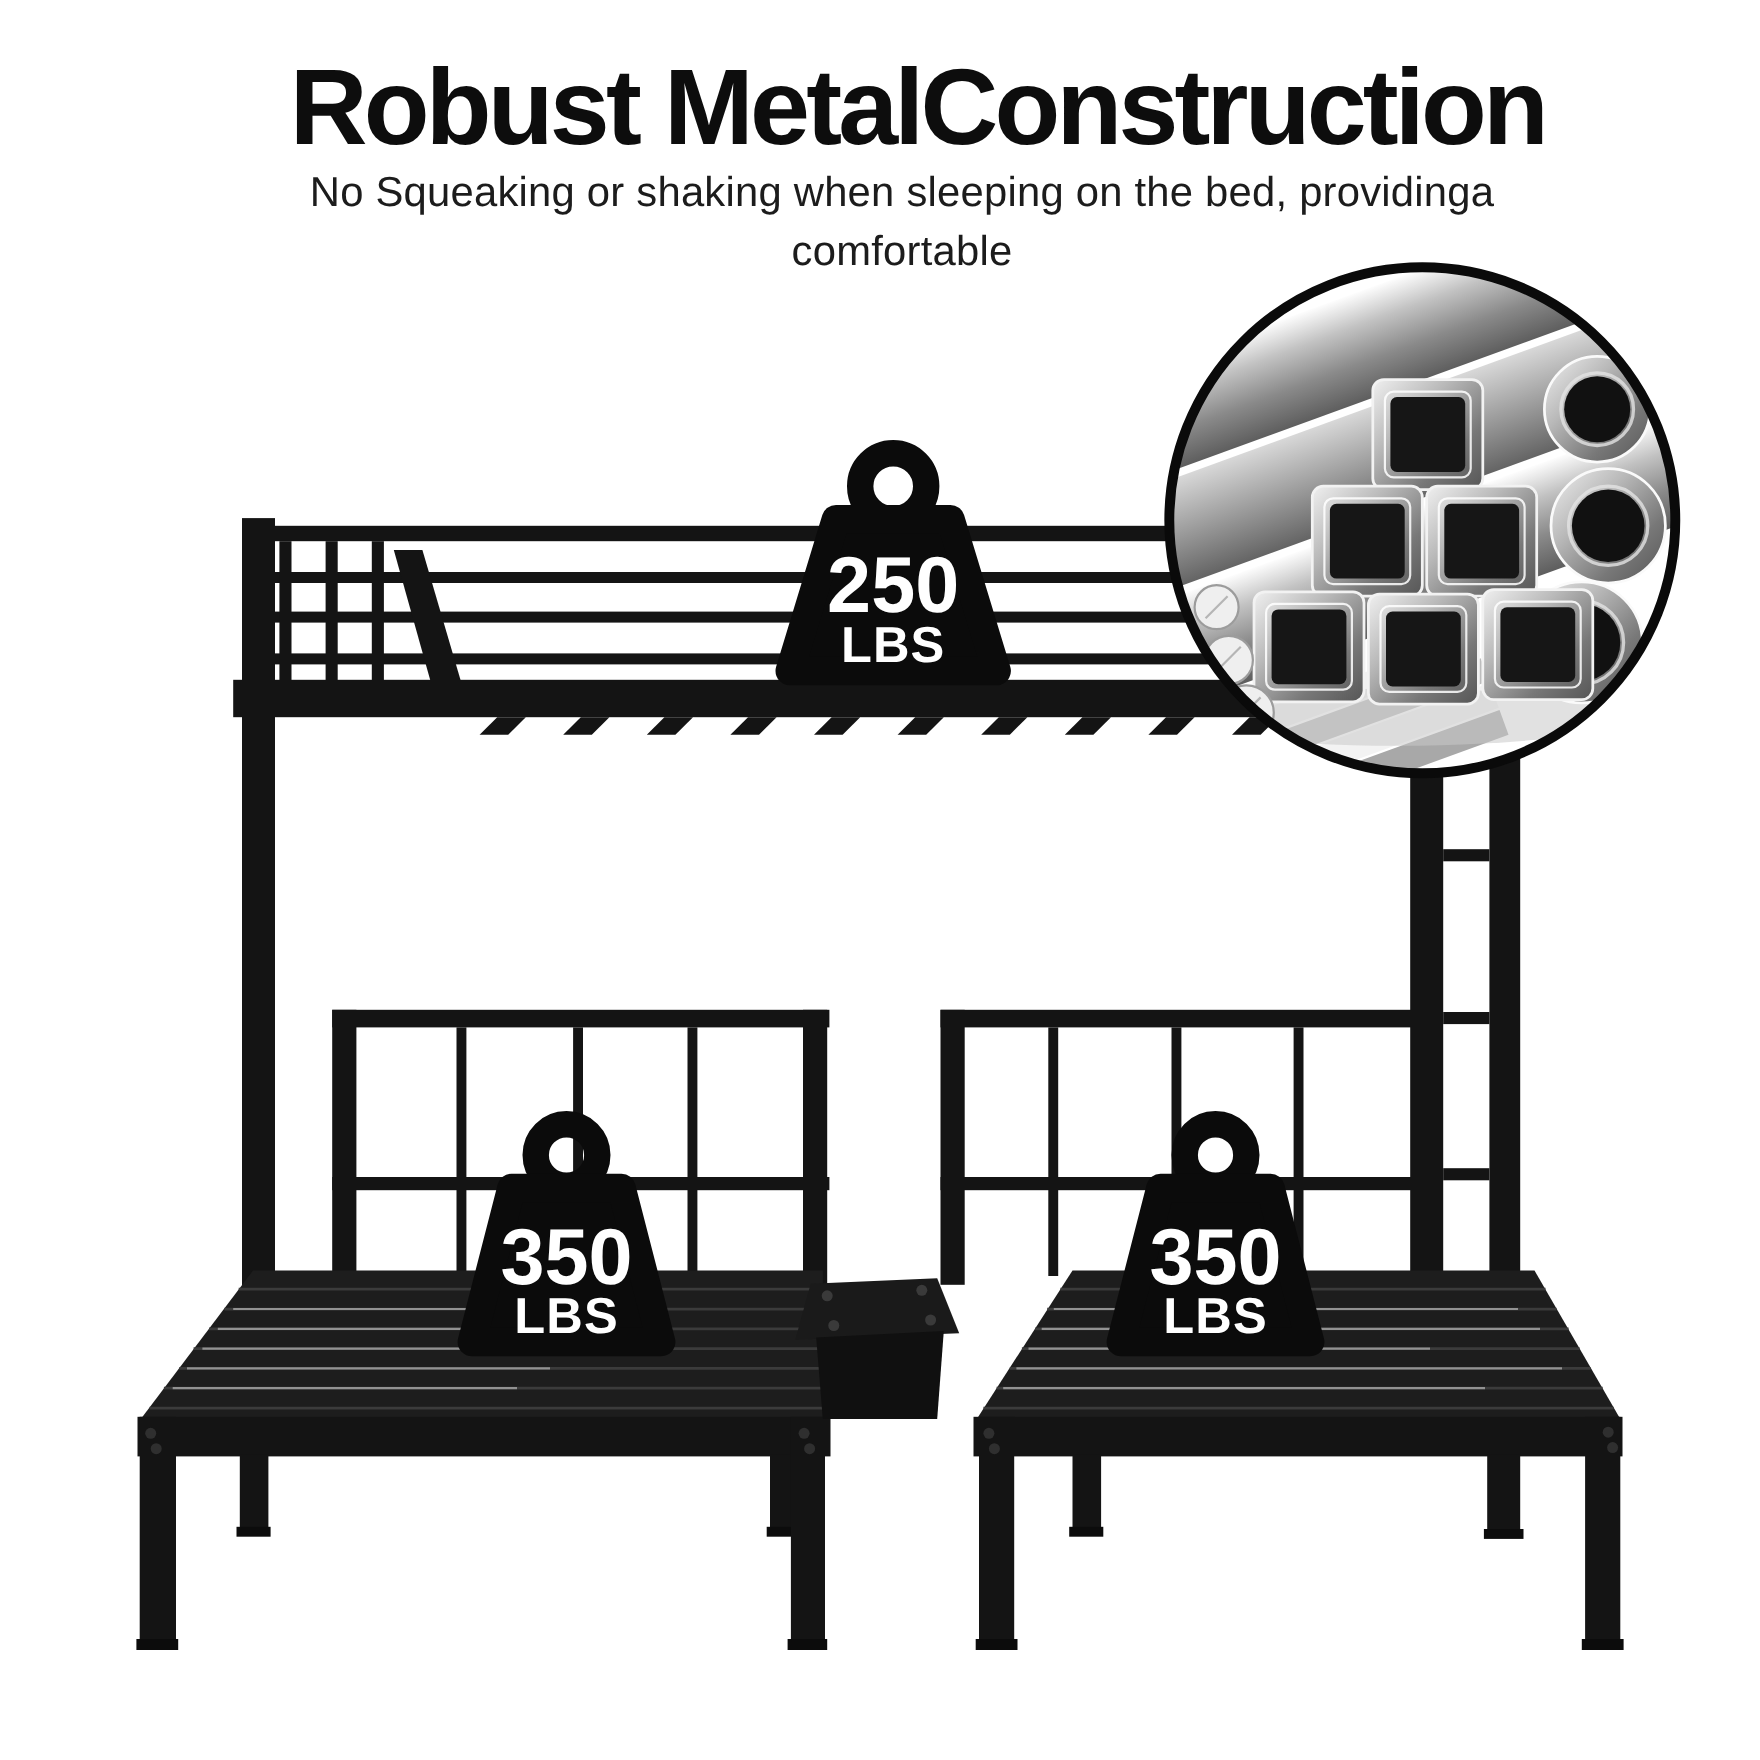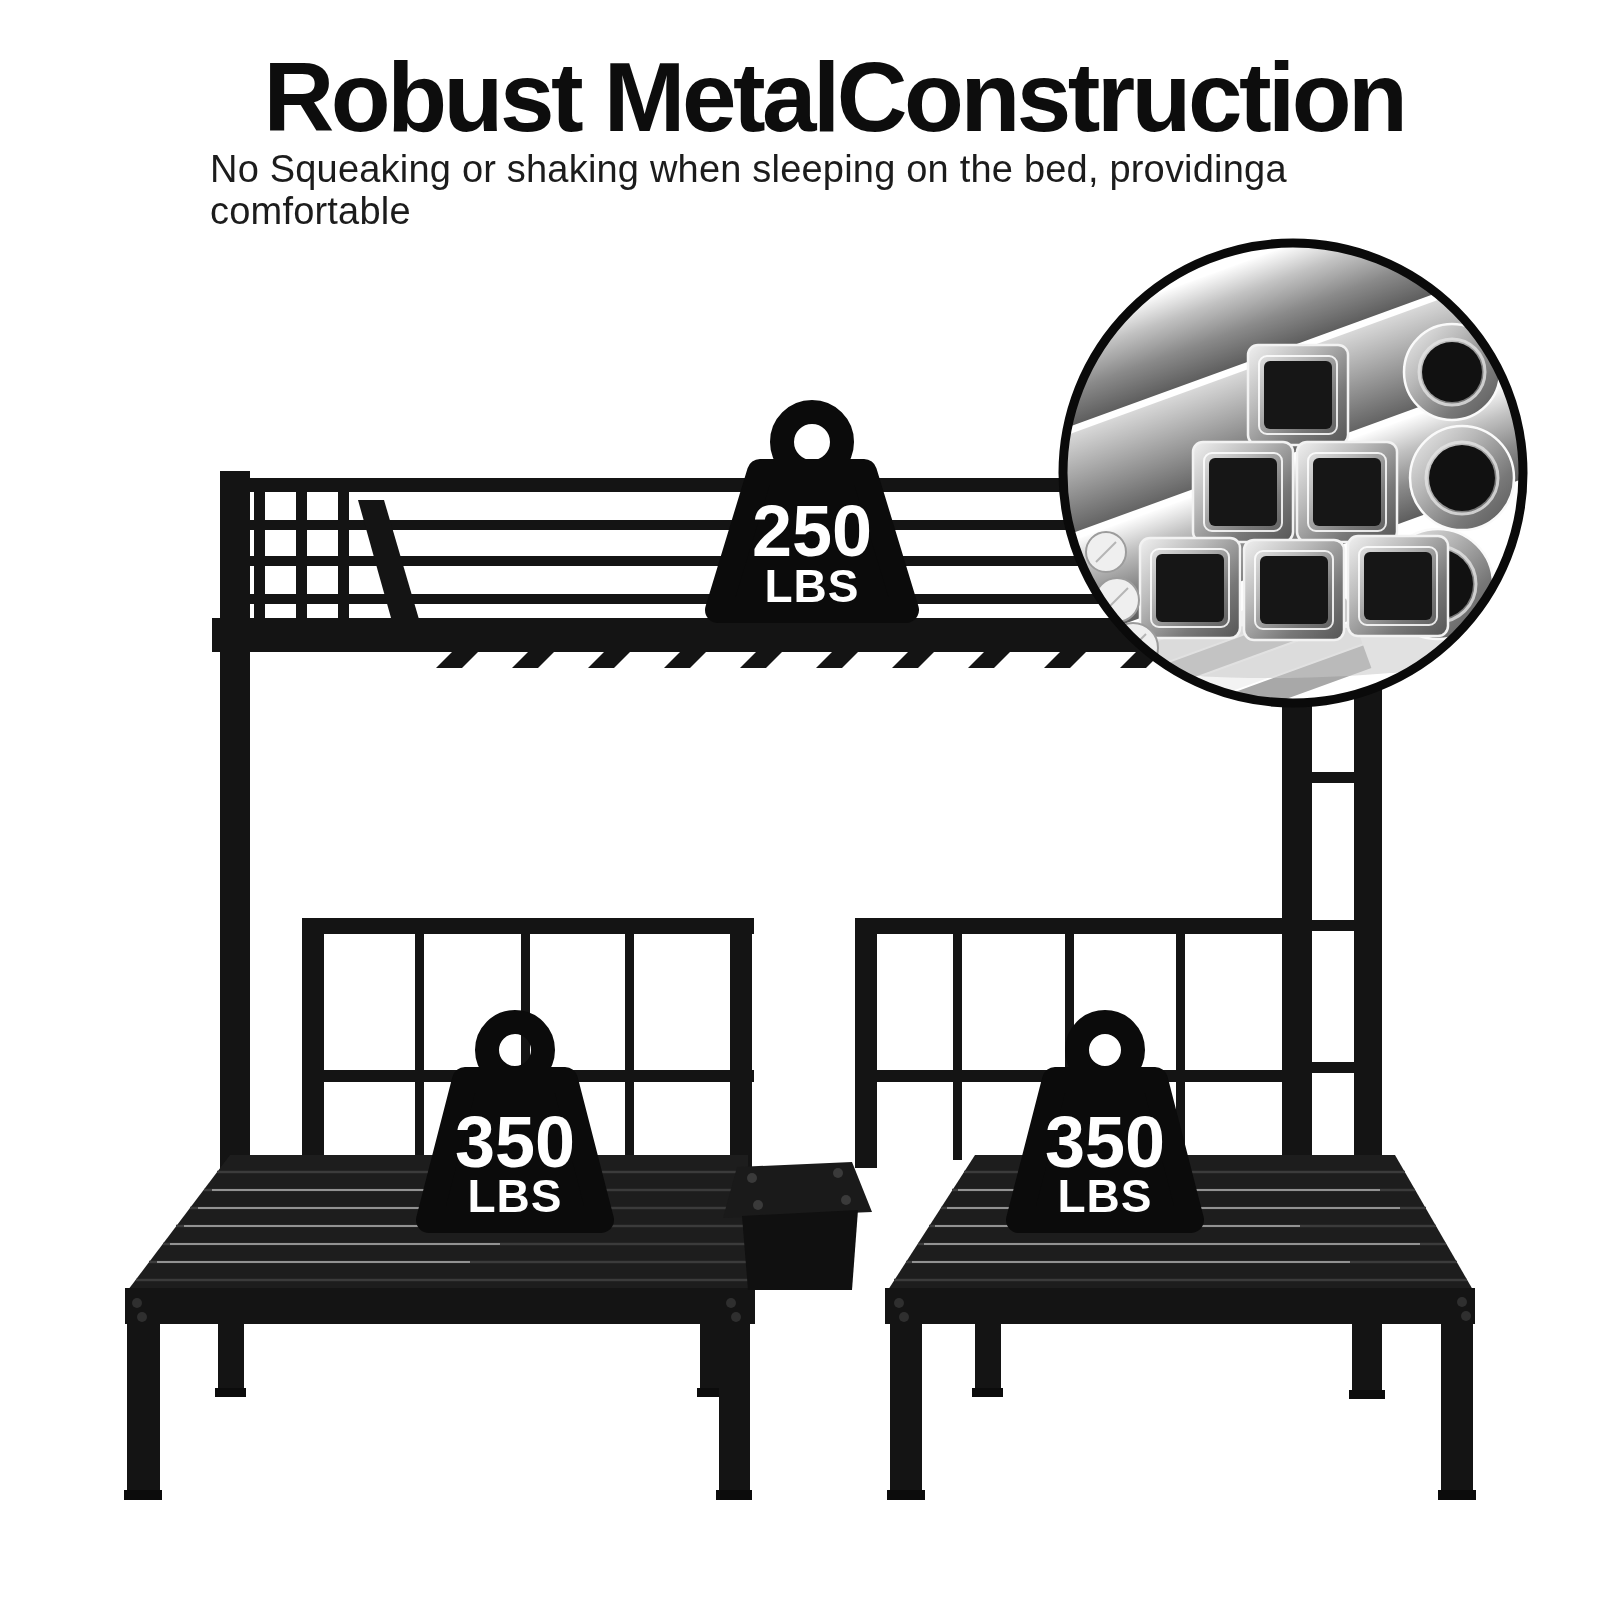--- a/index.html
+++ b/index.html
@@ -1,21 +1,21 @@
 <!DOCTYPE html>
 <html><head>
 <meta charset="utf-8">
 <style>
   html,body{margin:0;padding:0;background:#ffffff;}
   .stage{position:relative;width:1600px;height:1600px;background:#ffffff;overflow:hidden;
          font-family:"Liberation Sans", sans-serif;}
   .page-title{position:absolute;top:28px;left:16px;width:100%;margin:18px;text-align:center;
               font-size:98px;font-weight:700;letter-spacing:-3.5px;color:#0d0d0d;line-height:1.05;}
   .subtitle{position:absolute;top:148px;left:210px;width:1220px;margin:0;
-            font-size:38px;font-weight:400;color:#1c1c1c;line-height:42px;letter-spacing:.2px;}
+            font-size:38px;font-weight:400;color:#1c1c1c;line-height:54px;letter-spacing:.2px;text-align:center;}
   .scene{position:absolute;left:0;top:0;width:1600px;height:1600px;}
   .badge-value{font-family:"Liberation Sans", sans-serif;font-weight:700;font-size:72px;
                fill:#ffffff;text-anchor:middle;}
   .badge-unit{font-family:"Liberation Sans", sans-serif;font-weight:700;font-size:46px;
               fill:#ffffff;text-anchor:middle;letter-spacing:1px;}
 </style>
 </head>
 <body>
 
 <div class="stage">

